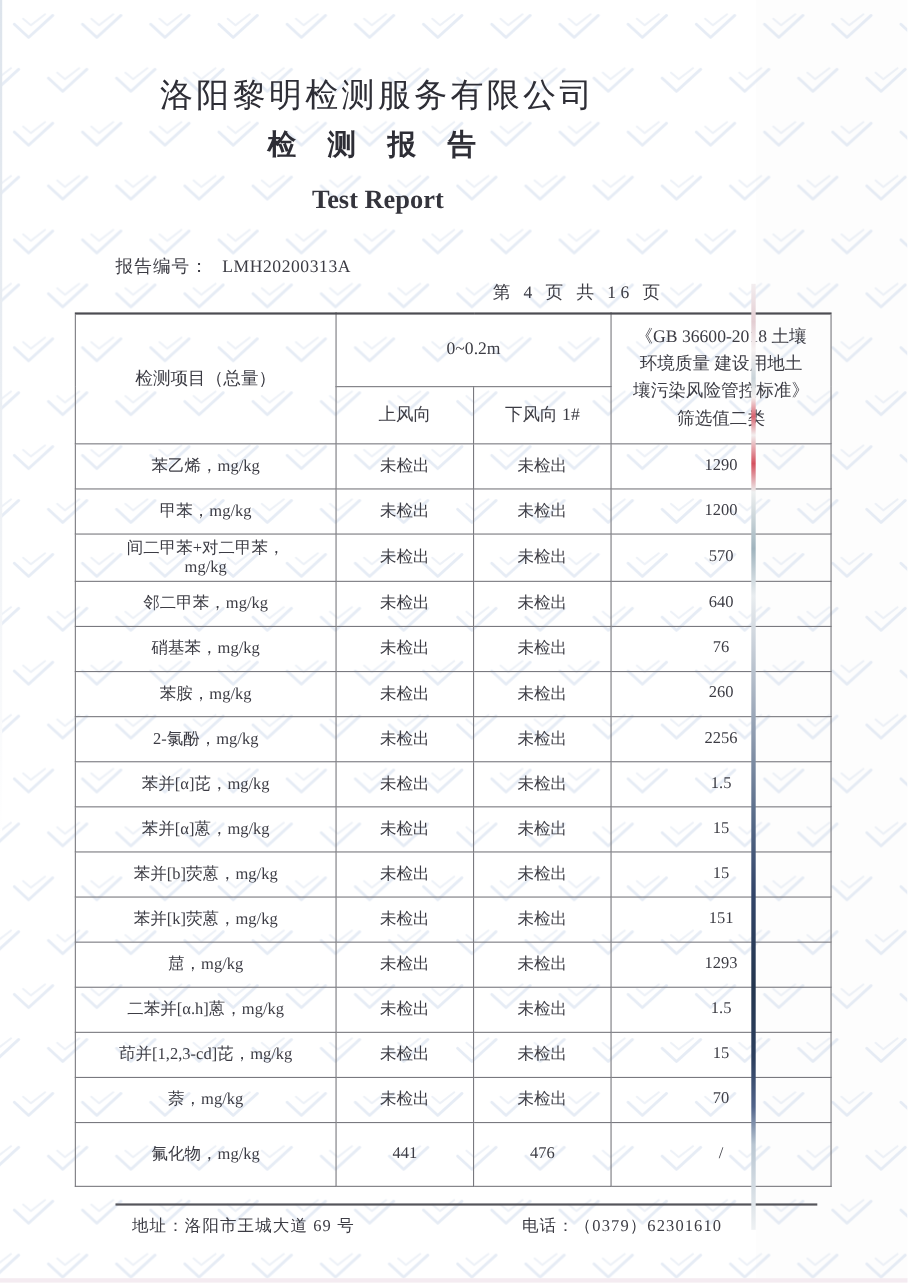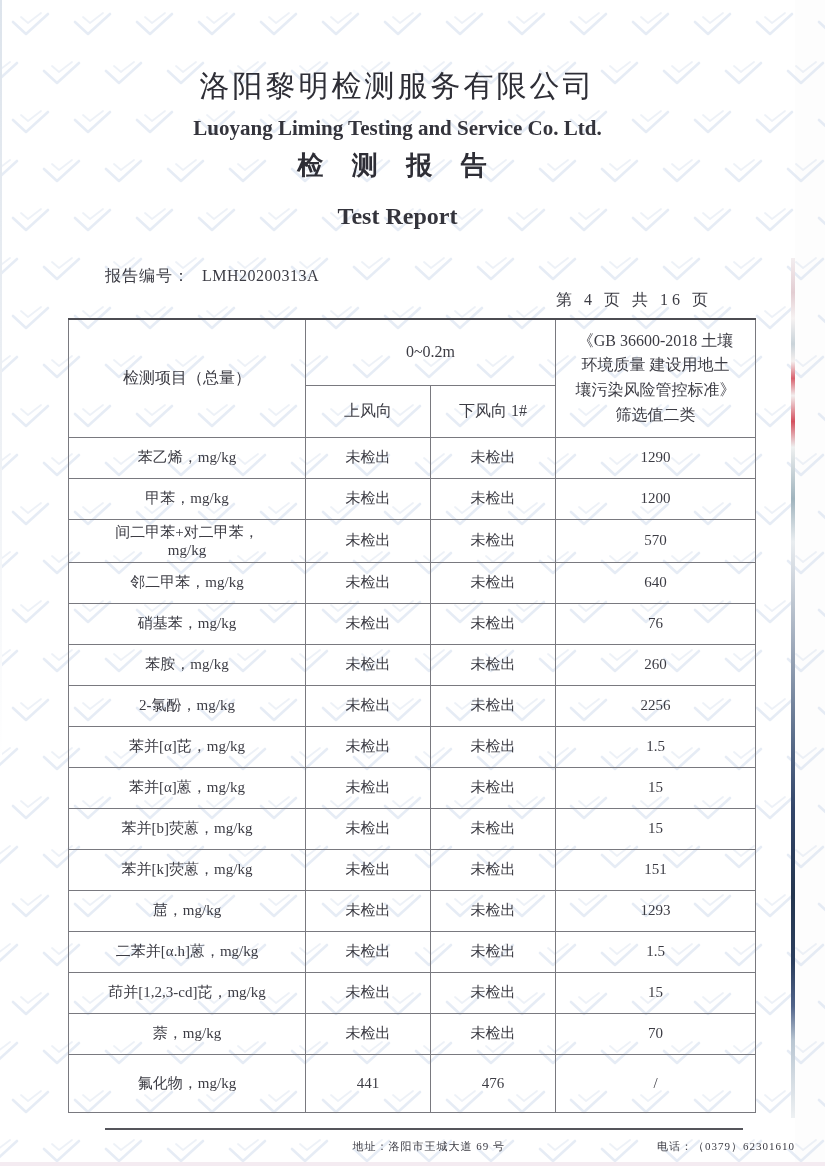--- a/index.html
+++ b/index.html
@@ -4,21 +4,21 @@
 <style>
   html,body { margin:0; padding:0; }
   body {
     width:825px; height:1166px;
     background:#fdfdfd;
     font-family:"Liberation Serif","DejaVu Serif",serif;
     color:#3c3c44;
     position:relative;
     overflow:hidden;
   }
-  .page { position:relative; width:795px; height:1166px; background:#ffffff; }
+  .page { position:relative; width:687px; height:1166px; background:#ffffff; }
 
   
   .wm-layer { position:absolute; inset:0; z-index:0; pointer-events:none; }
 
   
   .scan-edge-right {
     position:absolute; top:258px; right:0; width:4px; height:860px; z-index:2;
     background:linear-gradient(180deg,
       #f3eef0 0%, #e3cdd2 4%, #f6f2f2 7%,
       #c9d3d9 10%, #f4f0ef 12%,
@@ -73,21 +73,21 @@
   thead tr.h2 { height:52px; }
   tbody tr { height:41px; }
   tbody tr:last-child { height:58px;padding-left:27px; }
   th.standard { font-size:16px; line-height:1.55; padding:3px 6px; }
   th { font-size:16px; }
 
   .footer-rule {
     margin:15px 0 0 105px; width:638px; height:0;
     border-top:2px solid #55555b;
   }
-  .footer-row { display:flex; margin:9px 0 0 120px; font-size:11px; letter-spacing:1px;justify-content:flex-end; }
+  .footer-row { display:flex; margin:9px 0 0 120px; font-size:15px; letter-spacing:1px; }
   .footer-phone { margin-left:152px; }
 </style>
 </head>
 <body>
 
 <div class="page">
 
   <svg class="wm-layer" width="825" height="1166" xmlns="http://www.w3.org/2000/svg">
     <defs>
       <g id="wm-glyph" fill="none" stroke="#c3d1e6" stroke-opacity="0.42" stroke-width="2.6" stroke-linecap="round" stroke-linejoin="round">
@@ -106,21 +106,20 @@
   </svg>
 
   <div class="scan-edge-right"></div>
   <div class="scan-edge-left"></div>
   <div class="scan-edge-bottom"></div>
 
   <div class="content">
 
     <div class="header">
       <div class="company-cn">洛阳黎明检测服务有限公司</div>
-      <div class="company-en">Luoyang Liming Testing and Service Co. Ltd.</div>
       <div class="title-cn">检 测 报 告</div>
       <div class="title-en">Test Report</div>
     </div>
 
     <div class="info-row">
       <div>
         <span class="report-no-label">报告编号：</span><span class="report-no-value">LMH20200313A</span>
       </div>
       <div class="page-info">第 4 页 共 16 页</div>
     </div>

